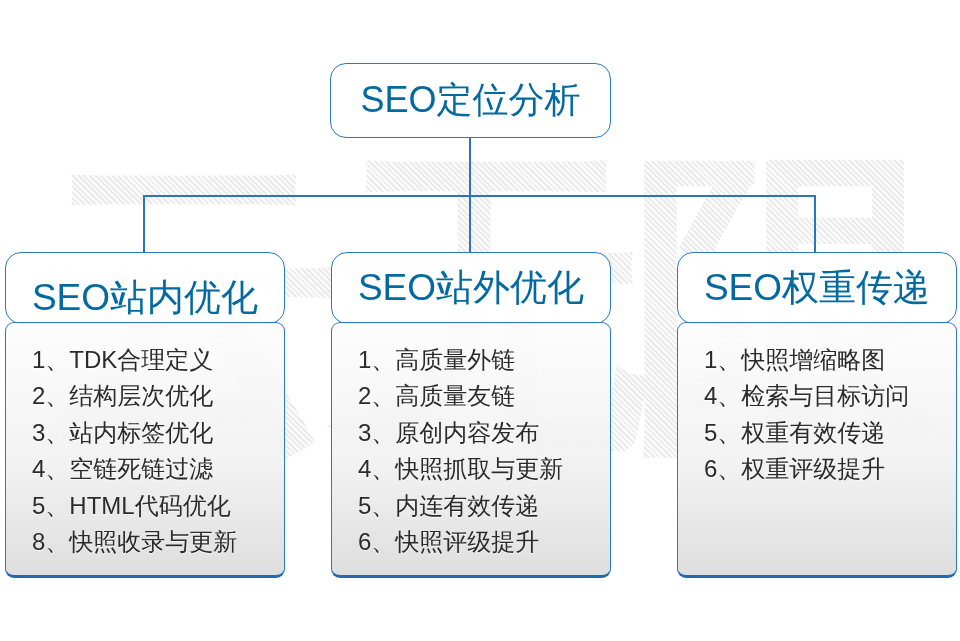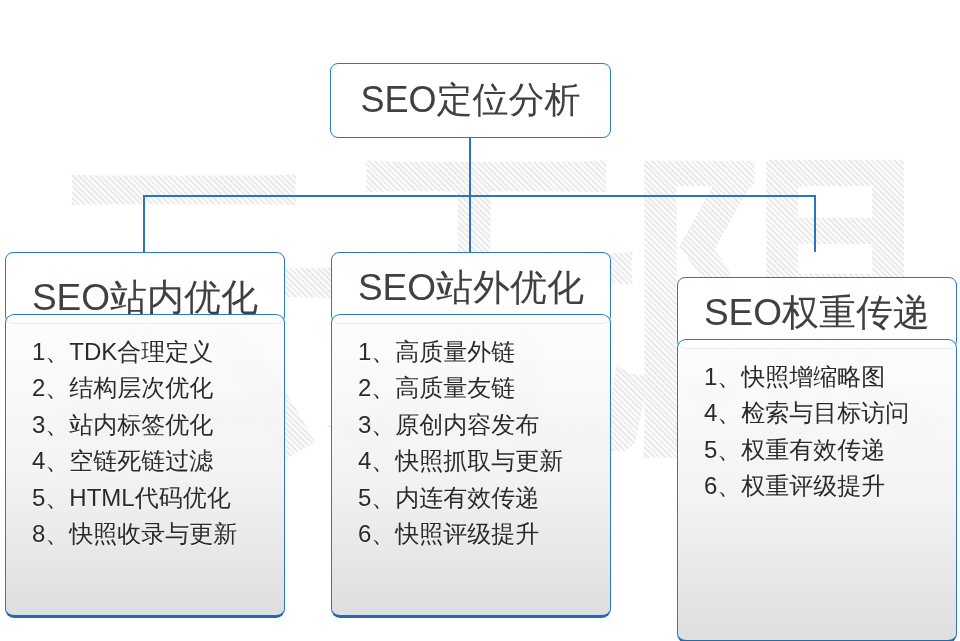--- a/index.html
+++ b/index.html
@@ -22,39 +22,39 @@
   }
   
   .line{position:absolute;background:#2a74c0;z-index:2;}
   .line.v-center{left:469px;top:138px;width:2px;height:116px;}
   .line.h-main  {left:143px;top:195px;width:673px;height:2px;}
   .line.v-left  {left:143px;top:196px;width:2px;height:57px;}
   .line.v-right {left:814px;top:196px;width:2px;height:56px;}
   
   .node{
     position:absolute;z-index:3;box-sizing:border-box;
-    border:1.5px solid #2a79c4;border-radius:8px;
+    border:1.5px solid #2a79c4;border-radius:16px;
     background:rgba(255,255,255,0.93);
     display:flex;align-items:center;justify-content:center;
-    color:#404040;
+    color:#0369a1;
   }
   .root-node{left:330px;top:63px;width:281px;height:75px;font-size:36px;}
   .branch-header{top:252px;height:72px;font-size:37px;}
   .branch-panel{
-    position:absolute;top:314px;height:304px;z-index:3;box-sizing:border-box;
+    position:absolute;top:322px;height:256px;z-index:3;box-sizing:border-box;
     border:1.5px solid #2a79c4;border-bottom:3px solid #1f6bb4;
     border-radius:9px;
     background:linear-gradient(180deg,
       rgba(253,253,253,0.88) 0%,
       rgba(241,241,241,0.90) 55%,
       rgba(221,221,221,0.96) 100%);
   }
   .col-0{left:5px;width:280px;align-items:flex-end;}
   .col-1{left:331px;width:280px;}
-  .col-2{left:677px;width:280px;margin-top:25px;}
+  .col-2{left:677px;width:280px;}
   .item-list{
     list-style:none;margin:0;padding:19px 10px 0 26px;
   }
   .item-list li{
     font-size:24px;line-height:36.4px;color:#2b2b2b;white-space:nowrap;
     text-shadow:0 1px 0 rgba(255,255,255,0.75);
   }
 </style>
 </head>
 <body>

